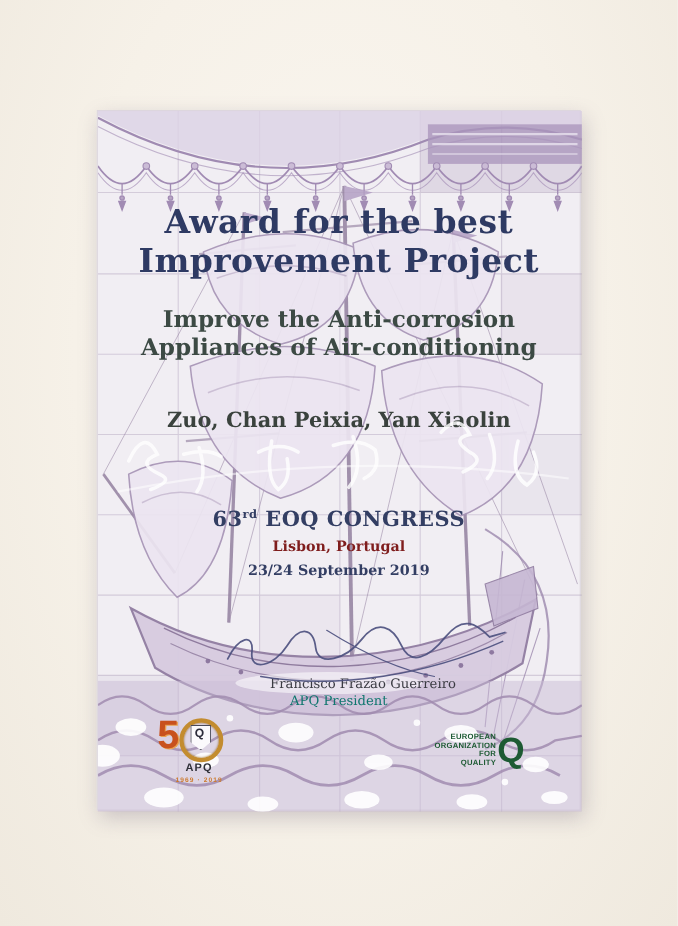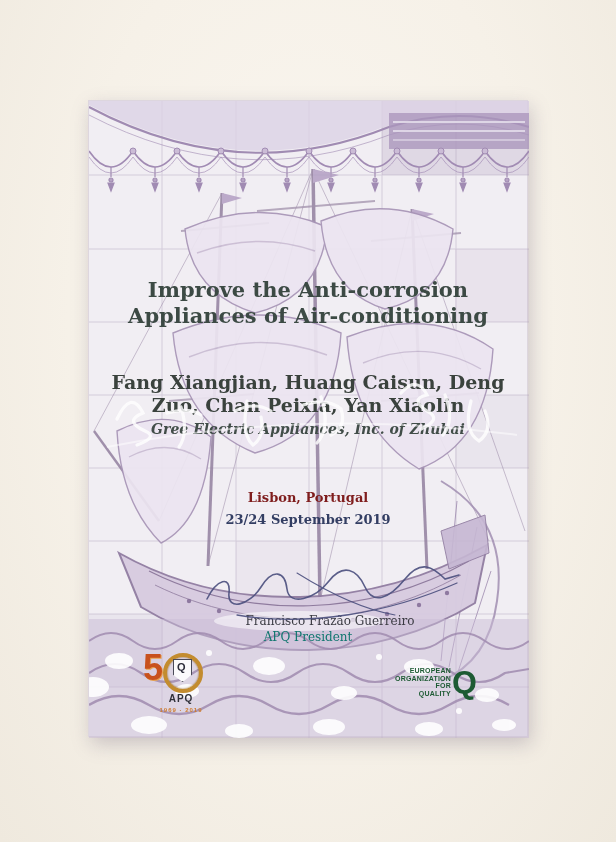--- a/index.html
+++ b/index.html
@@ -255,33 +255,36 @@
           <ellipse cx="340" cy="628" rx="14" ry="7"></ellipse>
         <ellipse cx="415" cy="624" rx="12" ry="6"></ellipse>
           <ellipse cx="4" cy="586" rx="16" ry="10"></ellipse>
         <circle cx="120" cy="552" r="3"></circle>
           <circle cx="290" cy="556" r="3"></circle>
           <circle cx="370" cy="610" r="3"></circle>
       </g>
     </g>
   </svg>
 
+  <div class="txt title-block">
+    <div class="title-line">Award for the best</div>
+    <div class="title-line">Improvement Project</div>
+  </div>
 
   <div class="txt project-block">
     <div class="project-line">Improve the Anti-corrosion</div>
     <div class="project-line">Appliances of Air-conditioning</div>
   </div>
 
   <div class="txt recipients-block">
-    <div class="recipients-line">Fang Xiangjian, Huang Caisun, Deng</div>
     <div class="recipients-line">Zuo, Chan Peixia, Yan Xiaolin</div>
   </div>
 
-  <div class="txt company-line">Gree Electric Appliances, Inc. of Zhuhai</div>
-
+
+  <div class="txt event-name"><span>63</span><sup>rd</sup><span> EOQ CONGRESS</span></div>
 
   <div class="txt event-location">Lisbon, Portugal</div>
   <div class="txt event-date">23/24 September 2019</div>
 
   <svg class="sig-svg" width="440" height="637" viewBox="0 0 440 637">
     <g stroke="#4b4f7e" fill="none" stroke-linecap="round" opacity="0.9">
       <path stroke-width="1.6" d="M118,498 C128,478 142,474 140,492 S160,505 172,486 S196,470 198,488 S226,498 240,480 S268,468 276,486 S300,498 316,478 S344,466 356,478 L370,474"></path>
       <path stroke-width="1.3" d="M148,514 C220,526 300,512 368,482"></path>
       <path stroke-width="1.1" d="M208,472 C240,492 272,508 306,514"></path>
     </g>

